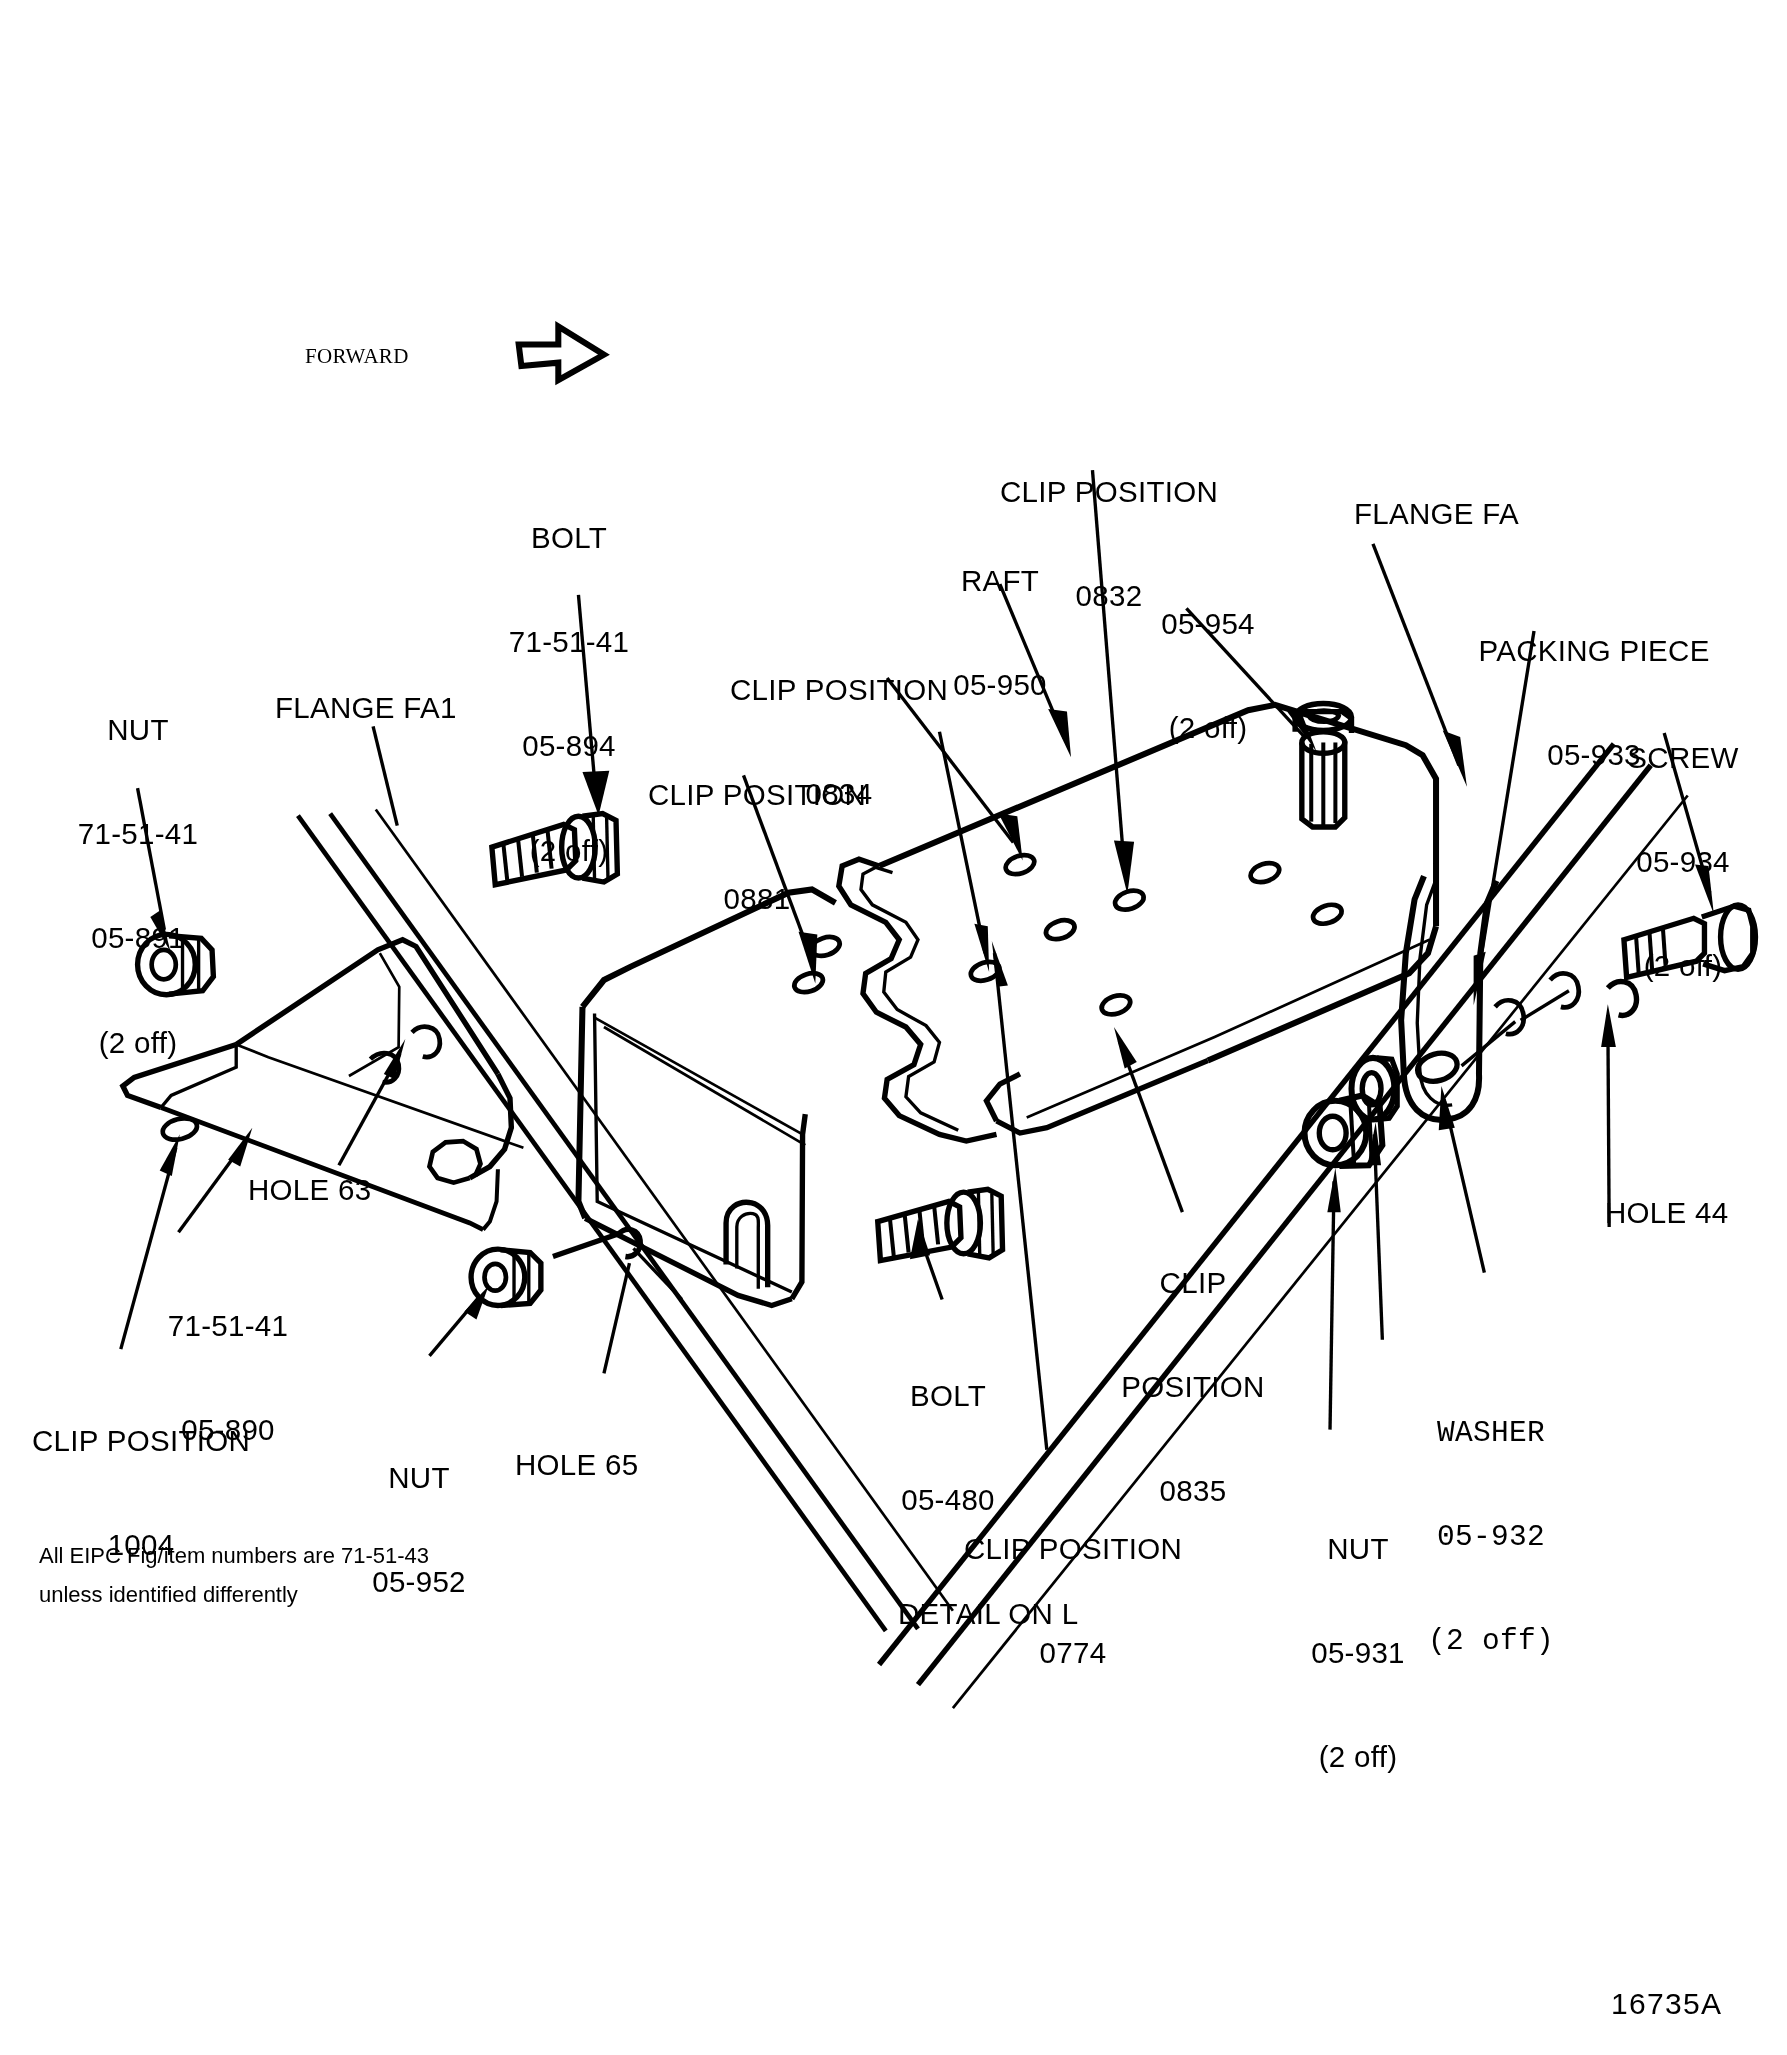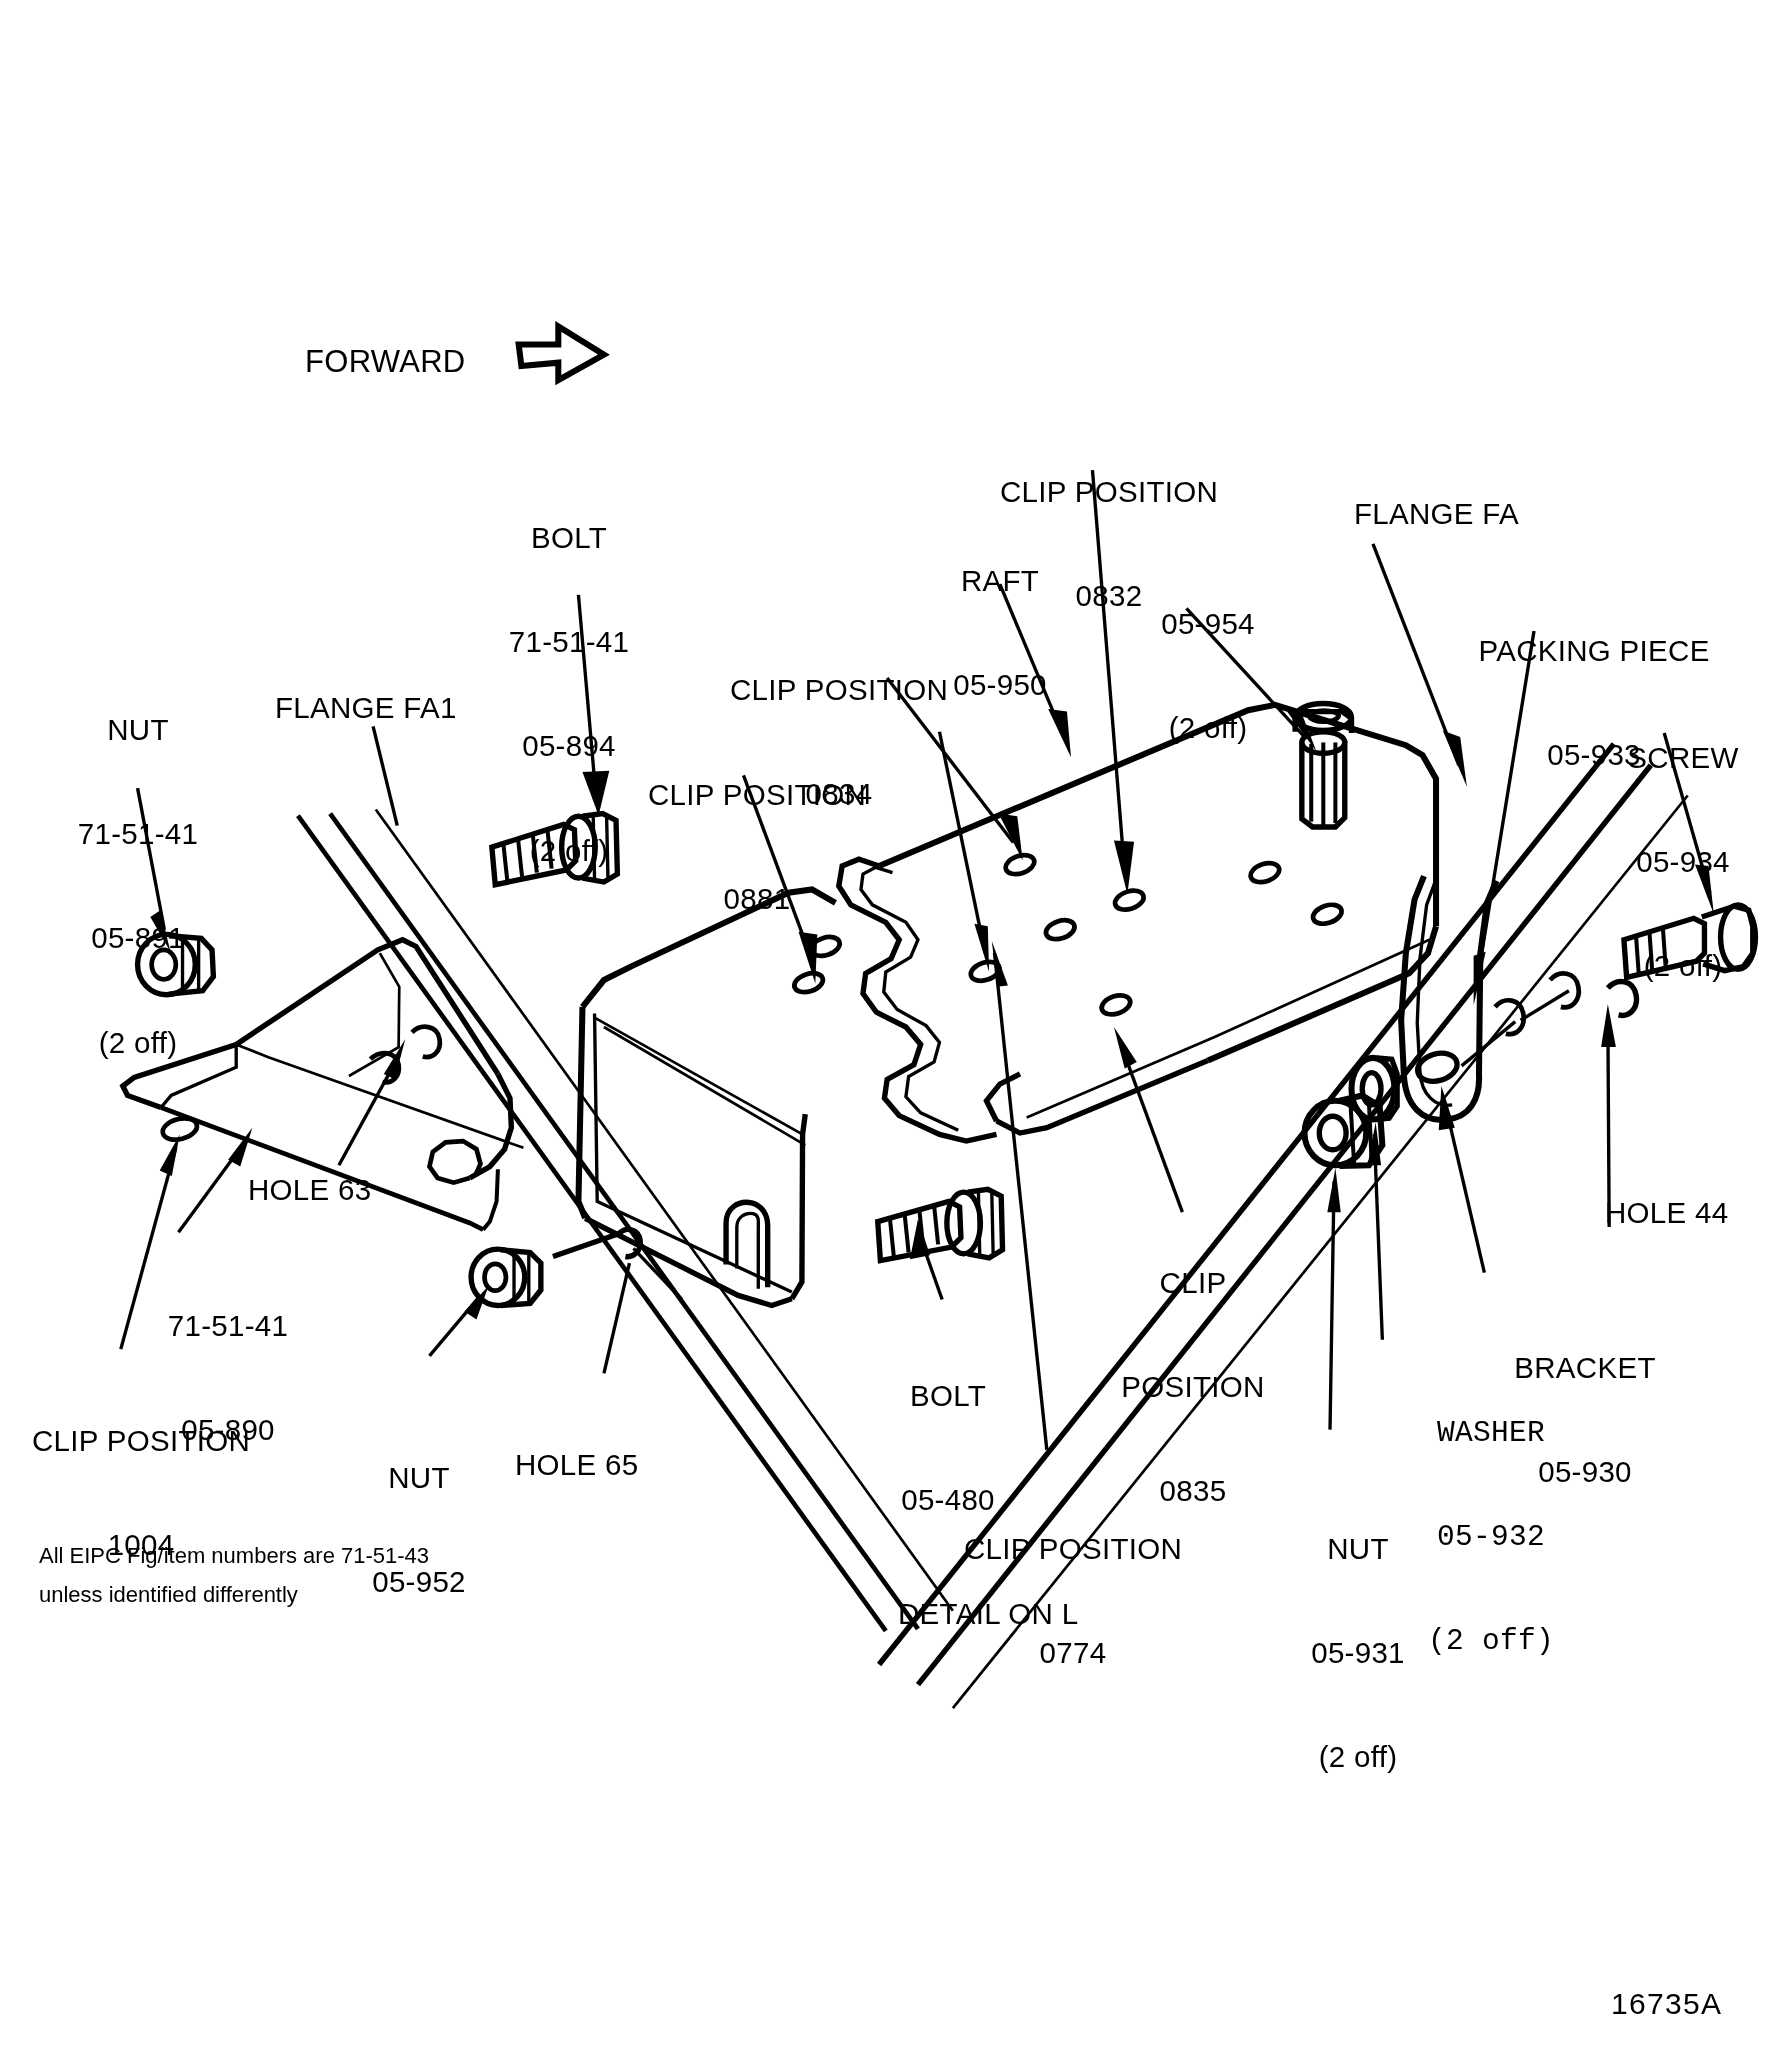--- a/index.html
+++ b/index.html
@@ -300,21 +300,21 @@
 
       <path class="ln" stroke-width="5" d="M 2398 1828 L 2396 1512"></path>
       <path d="M 2386 1560 L 2396 1496 L 2408 1560 Z" fill="#000"></path>
 
       <path class="ln" stroke-width="5" d="M 1400 1090 L 1468 1420"></path>
       <path d="M 1452 1376 L 1474 1448 L 1472 1380 Z" fill="#000"></path>
     </g>
 
   </svg>
 
-  <div class="lbl lft" style="left:305px; top:344px; font-size:31px;">FORWARD</div>
+  <div class="lbl lft" style="left:305px; top:344px; font-size:21px;font-family:Liberation Serif, serif;">FORWARD</div>
 
   <div class="lbl ctr" style="left:138px; top:643px;">
     <div>NUT</div>
     <div>71-51-41</div>
     <div>05-891</div>
     <div>(2 off)</div>
   </div>
 
   <div class="lbl lft" style="left:275px; top:691px;">FLANGE FA1</div>
 
@@ -403,24 +403,20 @@
     <div>05-931</div>
     <div>(2 off)</div>
   </div>
 
   <div class="lbl ctr" style="left:1491px; top:1346px;font-family:Liberation Mono, monospace;">
     <div>WASHER</div>
     <div>05-932</div>
     <div>(2 off)</div>
   </div>
 
-  <div class="lbl ctr" style="left:1585px; top:1281px;">
-    <div>BRACKET</div>
-    <div>05-930</div>
-  </div>
 
   <div class="lbl lft" style="left:1605px; top:1168px;margin-top:28px;">HOLE 44</div>
 
   <div class="note" style="left:39px; top:1541px;">All EIPC Fig/item numbers are 71-51-43</div>
   <div class="note" style="left:39px; top:1580px;">unless identified differently</div>
 
   <div class="lbl lft" style="left:898px; top:1597px;">DETAIL ON L</div>
 
   <div class="figno" style="left:1611px; top:1987px;">16735A</div>
 

